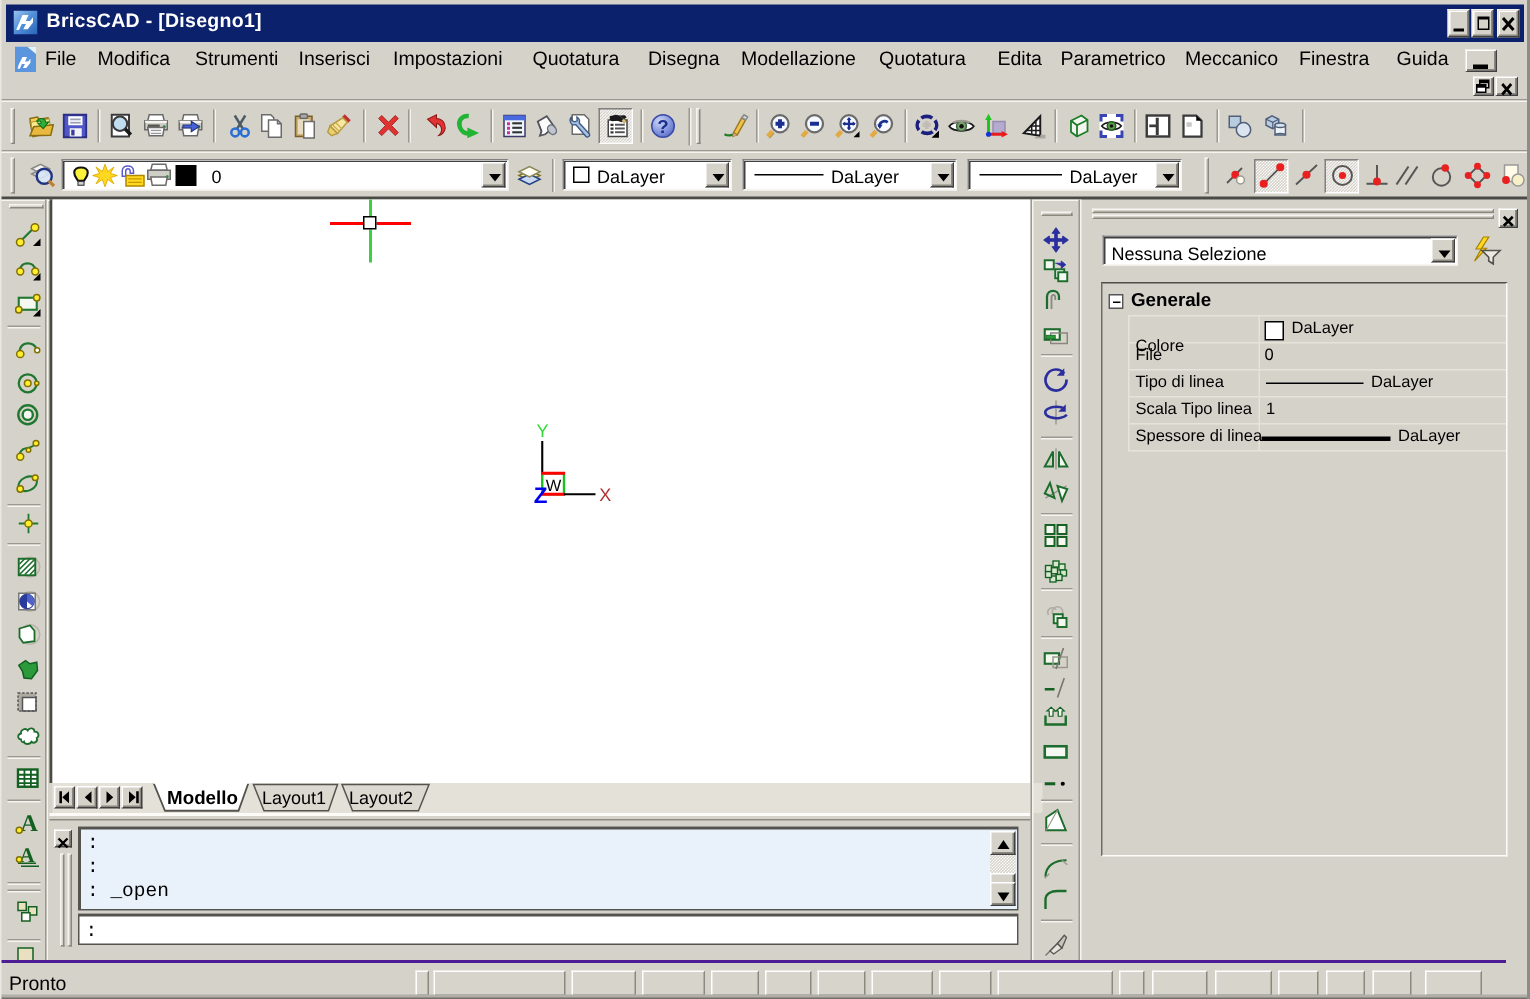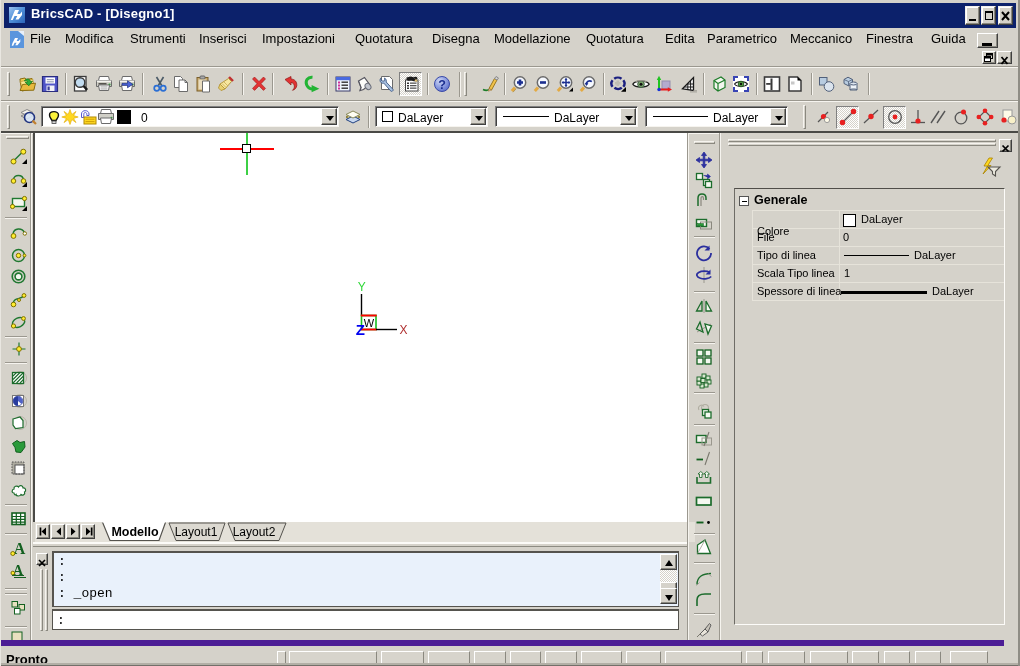--- a/index.html
+++ b/index.html
@@ -803,26 +803,30 @@
   <div class="abs vsep" style="left:719px;top:133px;height:507px;"></div>
 
   <div id="rpanel" class="abs" style="left:722px;top:133px;width:294px;height:507px;">
     <div class="abs hgrip" style="left:6px;top:6px;width:268px;"></div>
     <div class="abs hgrip" style="left:6px;top:10px;width:268px;"></div>
     <div class="abs smallbtn" style="left:277px;top:6px;width:13px;height:13px;">
       <svg width="11" height="11" viewBox="0 0 11 11">
           <path d="M2.5 2.5 L8.5 8.5 M8.5 2.5 L2.5 8.5" stroke="#000" stroke-width="1.7"></path>
         </svg>
     </div>
+    <div class="abs combo" style="left:13px;top:24px;width:237px;height:20px;">
+      <div class="cbtn"></div>
+      <div class="ctext" style="left:5px;">Nessuna Selezione</div>
+    </div>
     <svg class="abs" style="left:258px;top:24px;" width="22" height="20" viewBox="0 0 22 20">
       <path d="M9 1 L4 9 L7.5 9 L3 17 L11 8.5 L7.8 8.5 L12.5 1 Z" fill="#ffd820" stroke="#a88000" stroke-width="0.8"></path>
       <path d="M8 10 L20 10 L15.5 14.5 L15.5 19 L12.5 17 L12.5 14.5 Z" fill="#eceadf" stroke="#55534e" stroke-width="1.1"></path>
     </svg>
 
-    <div class="abs" style="left:12px;top:55px;width:271px;height:437px;background:#d5d2ca;border-top:1px solid #504e49;border-left:1px solid #6e6c66;border-right:1px solid #fdfcf9;border-bottom:1px solid #fdfcf9;">
+    <div class="abs" style="left:12px;top:55px;width:271px;height:383px;background:#d5d2ca;border-top:1px solid #504e49;border-left:1px solid #6e6c66;border-right:1px solid #fdfcf9;border-bottom:1px solid #fdfcf9;">
       <div class="abs" style="left:4px;top:7px;width:10px;height:10px;background:#fff;border:1px solid #555;">
         <div style="position:absolute;left:1.5px;top:3.5px;width:5px;height:1px;background:#000;"></div>
       </div>
       <div class="abs" style="left:19px;top:4px;font-size:12.5px;font-weight:bold;">Generale</div>
 
       <div class="abs" style="left:17px;top:21px;width:252px;height:90px;border-top:1px solid #e6e3da;"></div>
       <div class="abs" style="left:17px;top:39px;width:252px;height:0;border-top:1px solid #e6e3da;"></div>
       <div class="abs" style="left:17px;top:57px;width:252px;height:0;border-top:1px solid #e6e3da;"></div>
       <div class="abs" style="left:17px;top:75px;width:252px;height:0;border-top:1px solid #e6e3da;"></div>
       <div class="abs" style="left:17px;top:93px;width:252px;height:0;border-top:1px solid #e6e3da;"></div>
@@ -838,21 +842,21 @@
       <div class="abs" style="left:126px;top:24px;font-size:11px;">DaLayer</div>
       <div class="abs" style="left:108px;top:42px;font-size:11px;">0</div>
       <div class="abs" style="left:109px;top:66px;width:65px;height:1px;background:#000;"></div>
       <div class="abs" style="left:179px;top:60px;font-size:11px;">DaLayer</div>
       <div class="abs" style="left:109px;top:78px;font-size:11px;">1</div>
       <div class="abs" style="left:106px;top:102px;width:86px;height:2.5px;background:#000;"></div>
       <div class="abs" style="left:197px;top:96px;font-size:11px;">DaLayer</div>
     </div>
   </div>
 
-  <div id="status" class="abs" style="left:0;top:640px;width:1004px;height:26px;border-top:6px solid #4c1d95;font-weight:bold;">
+  <div id="status" class="abs" style="left:0;top:640px;width:1004px;height:26px;border-top:2px solid #4c1d95;">
     <div class="abs" style="left:6px;top:6px;font-size:13px;">Pronto</div>
     <div class="abs sbox" style="left:277px;width:9px;top:5px;"></div>
     <div class="abs sbox" style="left:289px;width:88px;top:5px;"></div>
     <div class="abs sbox" style="left:381px;width:43px;top:5px;"></div>
     <div class="abs sbox" style="left:428px;width:42px;top:5px;"></div>
     <div class="abs sbox" style="left:474px;width:32px;top:5px;"></div>
     <div class="abs sbox" style="left:510px;width:31px;top:5px;"></div>
     <div class="abs sbox" style="left:545px;width:32px;top:5px;"></div>
     <div class="abs sbox" style="left:581px;width:41px;top:5px;"></div>
     <div class="abs sbox" style="left:626px;width:35px;top:5px;"></div>

